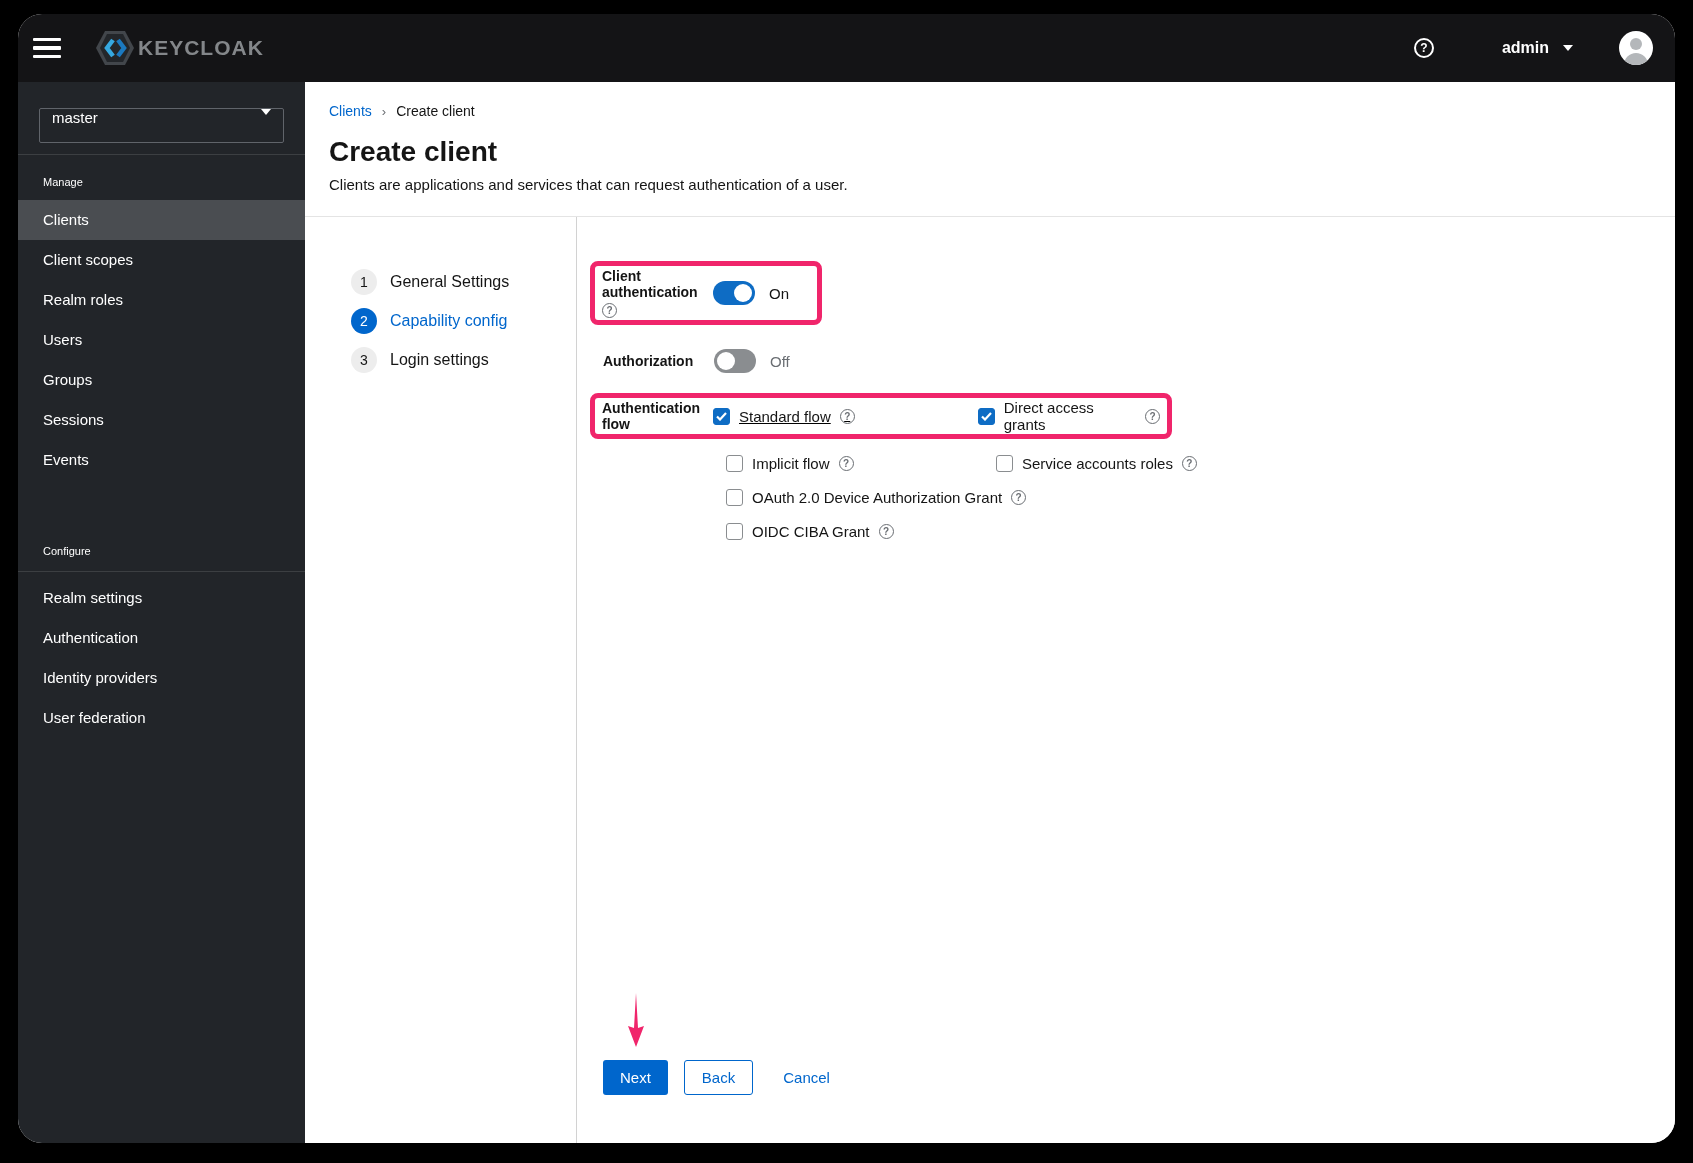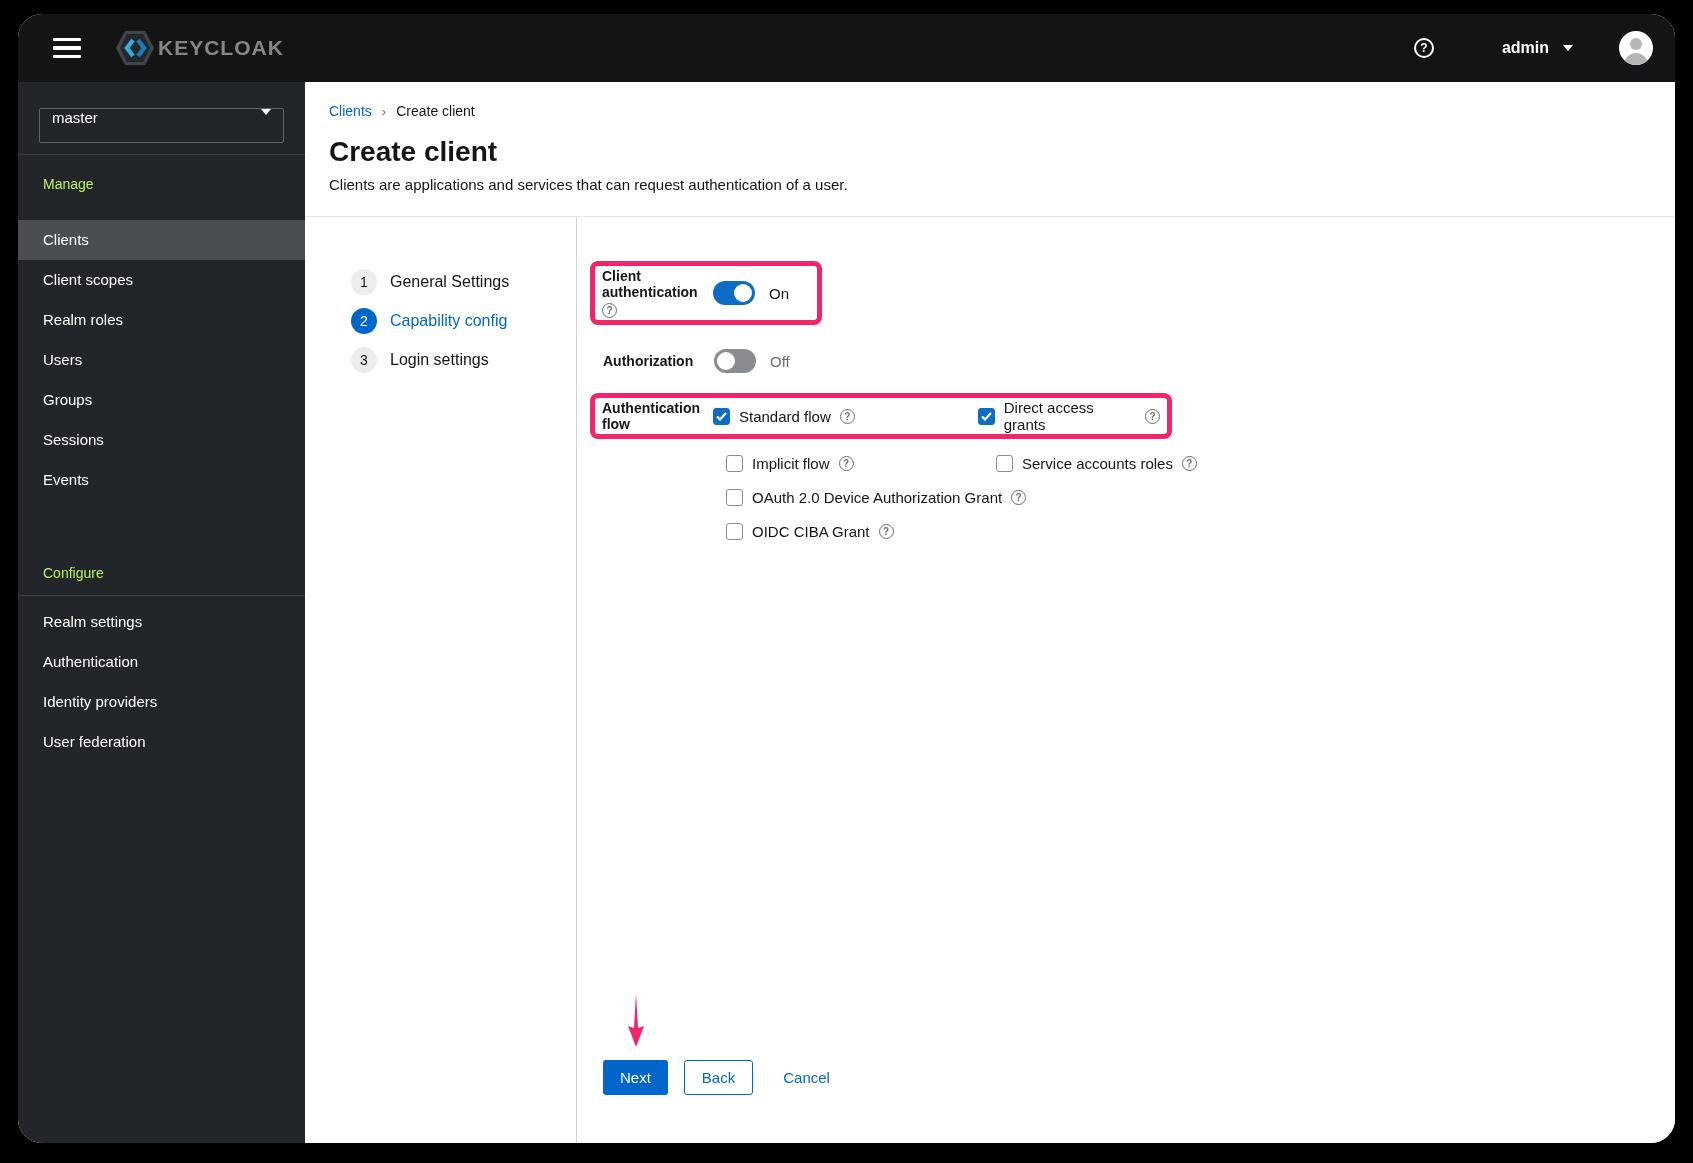--- a/index.html
+++ b/index.html
@@ -5,21 +5,21 @@
   * { margin:0; padding:0; box-sizing:border-box; }
   html,body { width:1693px; height:1163px; background:#000; overflow:hidden;
               font-family:"Liberation Sans", sans-serif; }
 
   .window { position:absolute; left:18px; top:14px; width:1657px; height:1129px;
             border-radius:24px; overflow:hidden; background:#fff;
             display:flex; flex-direction:column; }
 
   
   .topbar { height:68px; background:#141416; display:flex; align-items:center;
-            padding:0 22px 0 26px; flex:0 0 auto; }
+            padding:0 22px 0 6px; flex:0 0 auto; }
   .hamburger { width:46px; height:40px; background:none; border:none; cursor:pointer;
                display:flex; flex-direction:column; justify-content:center; gap:5px; padding:0 9px; }
   .hamburger span { display:block; height:3.5px; background:#fff; border-radius:1px; }
   .brand { display:flex; align-items:center; margin-left:24px; gap:2px; }
   .brand-text { color:#84878a; font-weight:bold; font-size:21px; letter-spacing:1px; }
   .topbar-spacer { flex:1; }
   .help-btn { width:20px; height:20px; border-radius:50%; border:2px solid #fff; background:none;
               color:#fff; font-size:12px; font-weight:bold; line-height:16px; text-align:center;
               cursor:pointer; }
   .user-menu { display:flex; align-items:center; gap:14px; background:none; border:none;
@@ -32,21 +32,21 @@
   
   .body-row { flex:1; display:flex; min-height:0; }
 
   
   .sidebar { width:287px; background:#222529; flex:0 0 auto; padding-top:26px;
              display:flex; flex-direction:column; }
   .realm-select { margin:0 21px; height:35px; background:transparent; border:1px solid #60646a;
                   border-radius:2px; color:#fff; font-size:15px; display:flex; align-items:flex-start;
                   justify-content:space-between; padding:0 12px; cursor:pointer; }
   .sidebar-divider { border-bottom:1px solid #3c3f42; margin-top:11px; }
-  .nav-heading { color:#bef264; font-size:14px; padding:21px 25px 28px; }
+  .nav-heading { color:#ffffff; font-size:11px; padding:21px 25px 12px; }
   .nav-section.later { margin-top:44px; }
   .nav-section.later .nav-heading { padding-bottom:14px; border-bottom:1px solid #3c3f42; margin-bottom:6px; }
   .nav-item { display:block; color:#fff; font-size:15px; line-height:40px; padding:0 25px;
               text-decoration:none; cursor:pointer; }
   .nav-item.selected { background:#4a4d51; }
 
   
   .main { flex:1; background:#fff; display:flex; flex-direction:column; min-width:0; }
   .page-header { padding:21px 24px 23px; border-bottom:1px solid #e4e4e4; }
   .breadcrumb { font-size:14px; display:flex; align-items:center; gap:10px; }
@@ -93,21 +93,21 @@
   .toggle-state.off { color:#6a6e73; }
 
   .plain-row { display:flex; align-items:center; padding-left:13px; height:40px; margin-bottom:12px; }
   .plain-row .label-inline { width:111px; flex:0 0 auto; display:flex; align-items:center; gap:23px; }
 
   .cb { display:flex; align-items:center; gap:9px; cursor:pointer; }
   .cbx { width:17px; height:17px; border-radius:3px; border:1px solid #8a8d90; background:#fff;
          flex:0 0 auto; display:flex; align-items:center; justify-content:center; }
   .cbx.checked { background:#0e6cc4; border-color:#0e6cc4; }
   .cb-label { font-size:15px; color:#151515; }
-  .hl-box .cb:nth-of-type(1) { width:270px; }
+  .hl-box .cb:nth-of-type(1) { width:270px;text-decoration:underline; }
   #cb-grid { display:grid; grid-template-columns:270px 1fr; row-gap:17px;
              margin:16px 0 0 136px; }
   #cb-grid .cb.wide { grid-column:1 / -1; }
 
   .spacer { flex:1; }
 
   .footer-row { display:flex; align-items:center; padding-left:13px; gap:16px; }
   .btn { font-size:15px; border-radius:3px; cursor:pointer; }
   .btn.primary { background:#0066cc; color:#fff; border:none; padding:9px 17px; }
   .btn.secondary { background:#fff; color:#0066cc; border:1px solid #0066cc; padding:8px 17px; }

